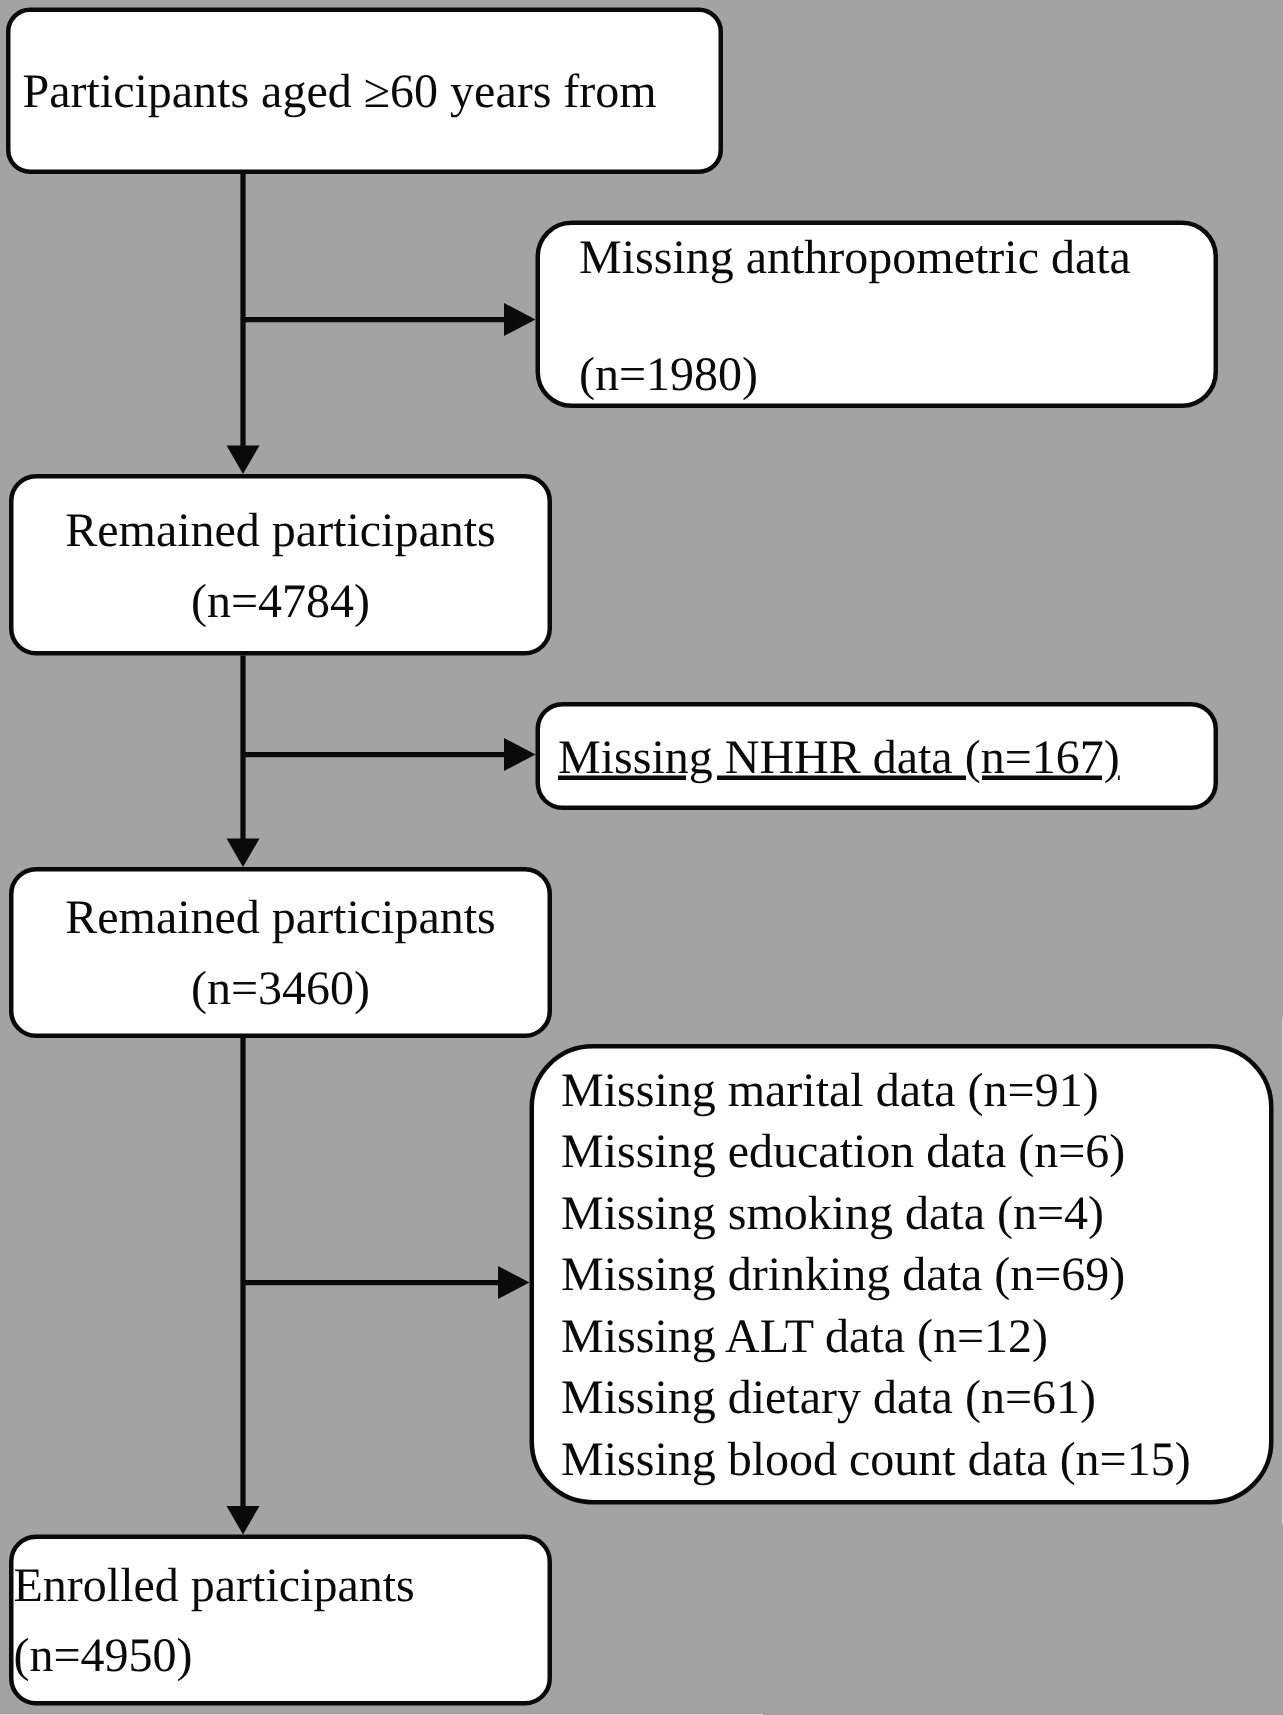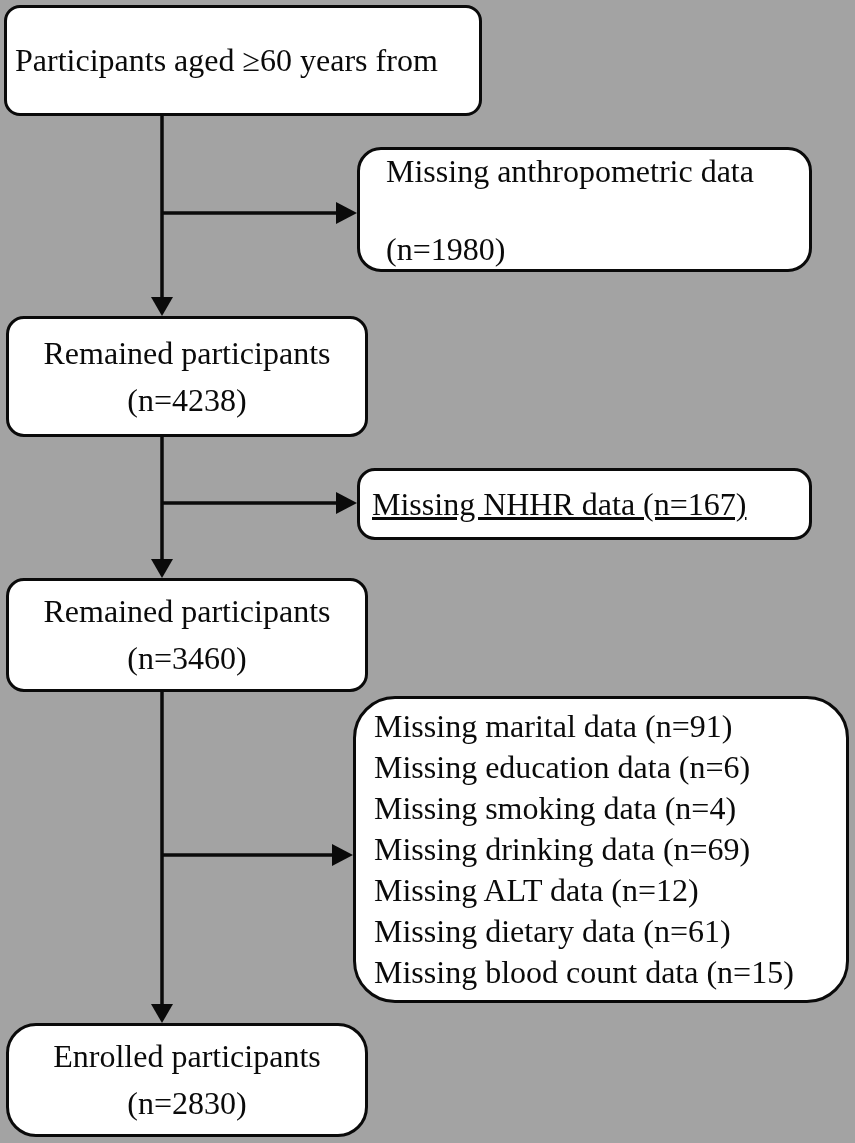--- a/index.html
+++ b/index.html
@@ -75,22 +75,22 @@
   .box-f {
     left: 353px; top: 696px;
     width: 496px; height: 307px;
     border-radius: 42px;
     padding-left: 18px;
     line-height: 41px;
   }
   .box-g {
     left: 6px; top: 1023px;
     width: 362px; height: 114px;
-    border-radius: 30px;
-    text-align: center;
+    border-radius: 18px;
+    text-align: left;
     line-height: 47px;
   }
   .connectors line {
     stroke: #0a0a0a;
     stroke-width: 3.5;
   }
   .connectors polygon {
     fill: #0a0a0a;
     stroke: none;
   }
@@ -125,21 +125,21 @@
     <div class="line">Participants aged ≥60 years from</div>
   </div>
 
   <div class="box box-b">
     <div class="line">Missing anthropometric data</div>
     <div class="line">(n=1980)</div>
   </div>
 
   <div class="box box-c">
     <div class="line">Remained participants</div>
-    <div class="line">(n=4238)</div>
+    <div class="line">(n=4784)</div>
   </div>
 
   <div class="box box-d">
     <div class="line">Missing NHHR data (n=167)</div>
   </div>
 
   <div class="box box-e">
     <div class="line">Remained participants</div>
     <div class="line">(n=3460)</div>
   </div>
@@ -149,16 +149,16 @@
     <div class="line">Missing education data (n=6)</div>
     <div class="line">Missing smoking data (n=4)</div>
     <div class="line">Missing drinking data (n=69)</div>
     <div class="line">Missing ALT data (n=12)</div>
     <div class="line">Missing dietary data (n=61)</div>
     <div class="line">Missing blood count data (n=15)</div>
   </div>
 
   <div class="box box-g">
     <div class="line">Enrolled participants</div>
-    <div class="line">(n=2830)</div>
+    <div class="line">(n=4950)</div>
   </div>
 
 </div>
 
 </body></html>

